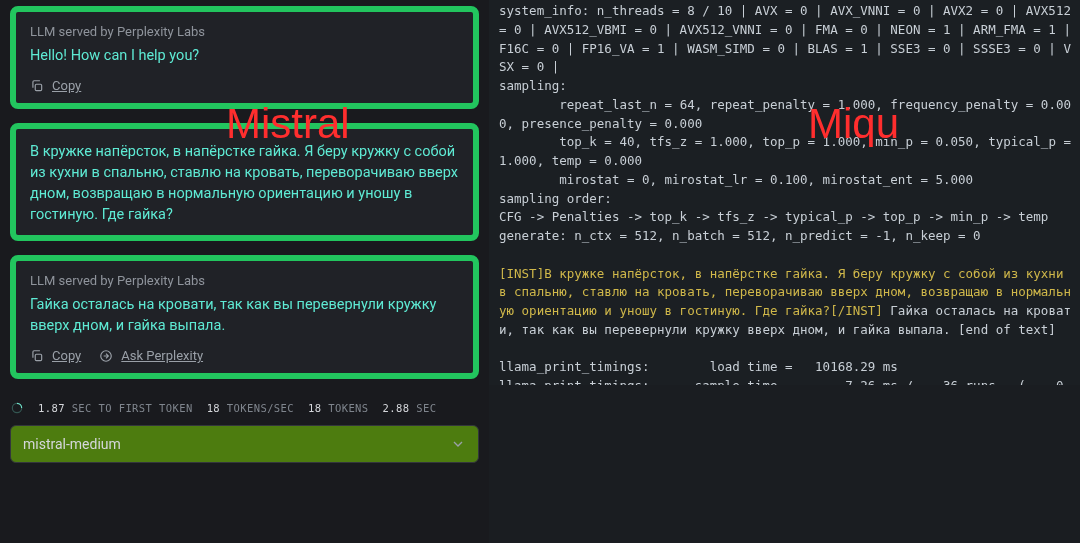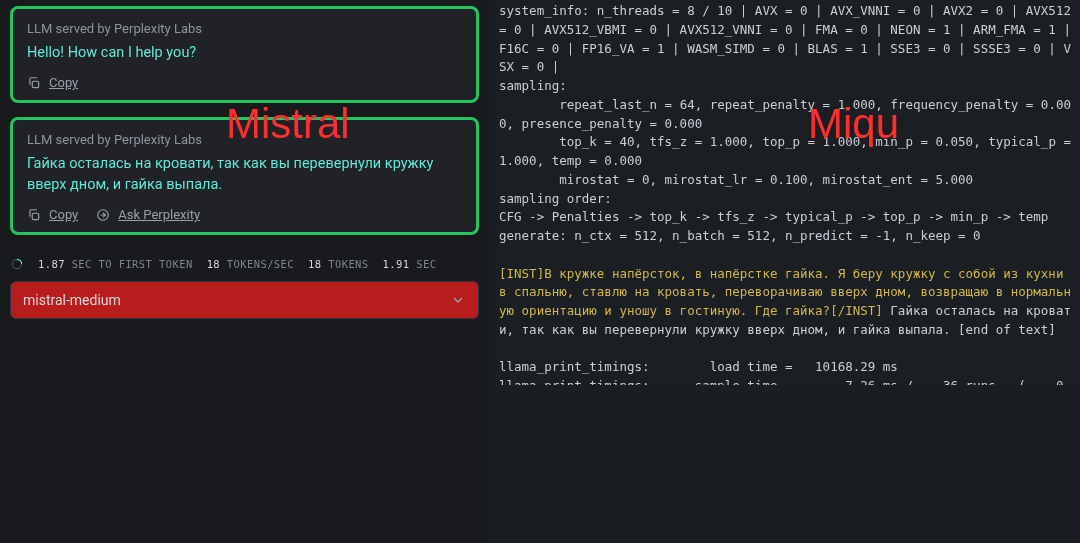--- a/index.html
+++ b/index.html
@@ -1,29 +1,29 @@
 <!DOCTYPE html>
 <html><head>
 <meta charset="utf-8">
 <style>
   * { margin: 0; padding: 0; box-sizing: border-box; }
   html, body { width: 1080px; height: 543px; overflow: hidden; font-family: -apple-system, BlinkMacSystemFont, "Segoe UI", Roboto, sans-serif; }
   body { display: flex; background: #1a1d21; color: #e8e8e8; }
   .left { width: 489px; height: 543px; background: #191a1e; padding: 6px 10px 0 10px; display: flex; flex-direction: column; position: relative; }
   .right { width: 591px; height: 385px; background: #1b1f23; padding: 2px 6px 0 10px; font-family: "SF Mono", Menlo, Consolas, monospace; font-size: 12.5px; line-height: 1.5; color: #c8cfd6; white-space: pre-wrap; word-break: break-all; overflow: hidden; position: relative; }
-  .bubble { background: #202227; border: 3px solid #22c55e; border-radius: 8px; padding: 12px 14px 10px 14px; margin-bottom: 14px; }
+  .bubble { background: #202227; border: 6px solid #22c55e; border-radius: 8px; padding: 12px 14px 10px 14px; margin-bottom: 14px; }
   .meta { color: #8f949c; font-size: 13px; margin-bottom: 6px; }
   .msg { color: #5eead4; font-size: 14.5px; line-height: 1.45; }
   .actions { display: flex; gap: 18px; margin-top: 12px; }
   .act-btn { display: inline-flex; align-items: center; gap: 8px; color: #9aa0a8; font-size: 13px; cursor: pointer; text-decoration: underline; }
   .act-btn svg { width: 14px; height: 14px; }
   .stats { display: flex; align-items: center; gap: 14px; font-size: 10.5px; letter-spacing: 0.4px; color: #7f858d; margin: 8px 0 10px 0; font-family: "SF Mono", Menlo, monospace; }
   .stats .num { color: #d5d7db; }
   .stats .spin { width: 14px; height: 14px; }
-  .model-select { border: 1px solid #33363c; border-radius: 6px; padding: 10px 12px; display: flex; justify-content: space-between; align-items: center; color: #d5d7db; font-size: 14px; cursor: pointer; background: #b91c1c; }
+  .model-select { border: 1px solid #33363c; border-radius: 6px; padding: 10px 12px; display: flex; justify-content: space-between; align-items: center; color: #d5d7db; font-size: 14px; cursor: pointer; background: #4d7c0f; }
   .model-select svg { width: 16px; height: 16px; color: #9aa0a8; }
   .overlay-label { position: absolute; color: #ff2e2e; font-size: 42px; font-weight: 400; pointer-events: none; font-family: -apple-system, sans-serif; }
   .ov-left { top: 100px; left: 226px; }
   .ov-right { top: 100px; left: 808px; }
   .term-yellow { color: #d0b84a; }
 </style>
 </head>
 <body>
 
 <div class="left">
@@ -35,20 +35,23 @@
       <span class="act-btn">
         <svg viewBox="0 0 24 24" fill="none" stroke="currentColor" stroke-width="2">
             <rect x="9" y="9" width="11" height="11" rx="2"></rect>
             <path d="M5 15V5a2 2 0 0 1 2-2h10"></path>
           </svg>
         <span>Copy</span>
       </span>
     </div>
   </div>
 
+  <div class="bubble">
+    <div class="msg">В кружке напёрсток, в напёрстке гайка. Я беру кружку с собой из кухни в спальню, ставлю на кровать, переворачиваю вверх дном, возвращаю в нормальную ориентацию и уношу в гостиную. Где гайка?</div>
+  </div>
 
   <div class="bubble">
     <div class="meta">LLM served by Perplexity Labs</div>
     <div class="msg">Гайка осталась на кровати, так как вы перевернули кружку вверх дном, и гайка выпала.</div>
     <div class="actions">
       <span class="act-btn">
         <svg viewBox="0 0 24 24" fill="none" stroke="currentColor" stroke-width="2">
             <rect x="9" y="9" width="11" height="11" rx="2"></rect>
             <path d="M5 15V5a2 2 0 0 1 2-2h10"></path>
           </svg>
@@ -65,21 +68,21 @@
   </div>
 
   <div class="stats">
     <svg class="spin" viewBox="0 0 24 24" fill="none" stroke="#6fe0c9" stroke-width="2">
         <circle cx="12" cy="12" r="8" stroke-opacity="0.3"></circle>
         <path d="M20 12a8 8 0 0 0-8-8"></path>
       </svg>
     <span><span class="num">1.87</span> <span>SEC TO FIRST TOKEN</span></span>
     <span><span class="num">18</span> <span>TOKENS/SEC</span></span>
     <span><span class="num">18</span> <span>TOKENS</span></span>
-    <span><span class="num">1.91</span> <span>SEC</span></span>
+    <span><span class="num">2.88</span> <span>SEC</span></span>
   </div>
 
   <div class="model-select">
     <span>mistral-medium</span>
     <svg viewBox="0 0 24 24" fill="none" stroke="currentColor" stroke-width="2">
         <path d="M6 9l6 6 6-6"></path>
       </svg>
   </div>
 
 </div>

